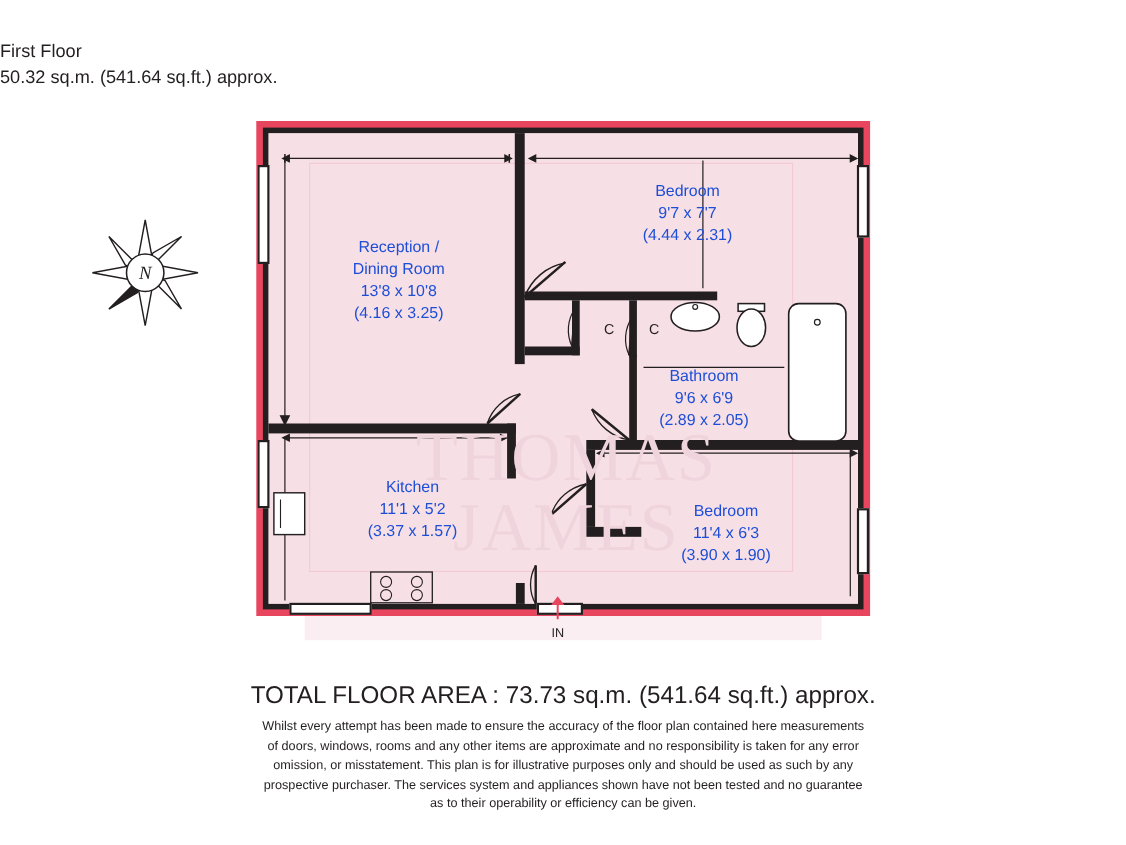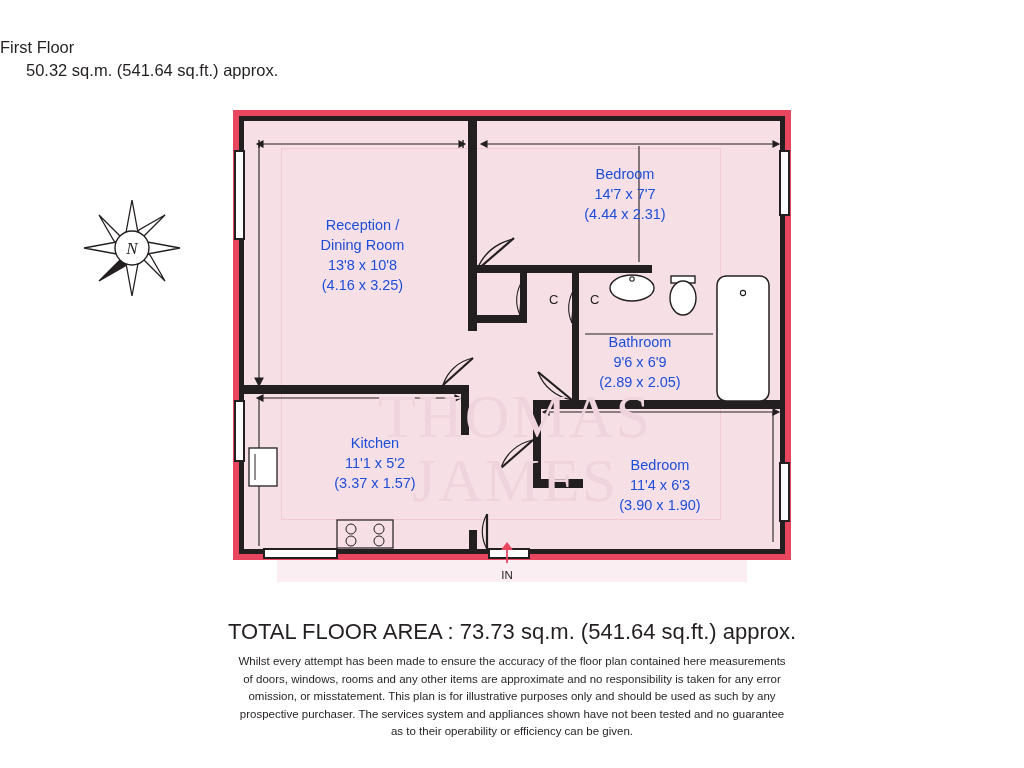--- a/index.html
+++ b/index.html
@@ -24,21 +24,20 @@
     width: 1024px;
     text-align: left;
   }
   #header .title {
     font-size: 16.5px;
     line-height: 23px;
   }
   #header .subtitle {
     font-size: 16.5px;
     line-height: 23px;
-    margin-left: 26px;
   }
 
   
   #plan {
     position: absolute;
     left: 233px;
     top: 110px;
     width: 558px;
     height: 450px;
   }
@@ -332,21 +331,21 @@
 
 <div class="room-label" style="left:245px; top:215px; width:235px;">
   <div>Reception /</div>
   <div>Dining Room</div>
   <div>13'8 x 10'8</div>
   <div>(4.16 x 3.25)</div>
 </div>
 
 <div class="room-label" style="left:510px; top:164px; width:230px;">
   <div>Bedroom</div>
-  <div>14'7 x 7'7</div>
+  <div>9'7 x 7'7</div>
   <div>(4.44 x 2.31)</div>
 </div>
 
 <div class="room-label" style="left:545px; top:332px; width:190px;">
   <div>Bathroom</div>
   <div>9'6 x 6'9</div>
   <div>(2.89 x 2.05)</div>
 </div>
 
 <div class="room-label" style="left:280px; top:433px; width:190px;">

